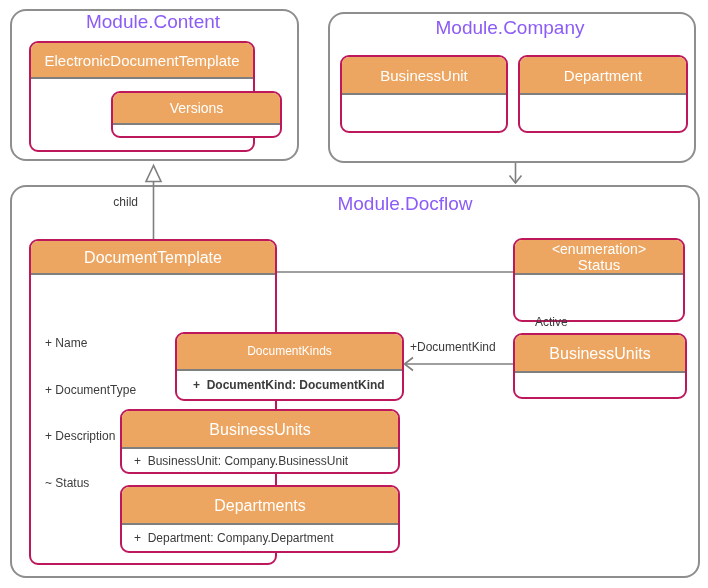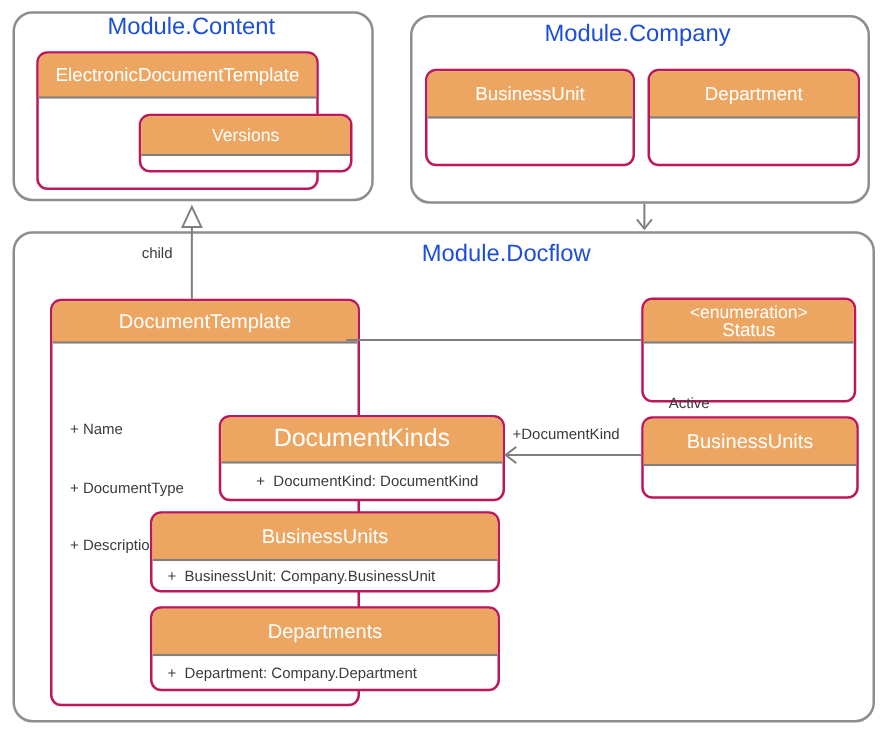--- a/index.html
+++ b/index.html
@@ -5,21 +5,21 @@
   html,body{margin:0;padding:0;background:#ffffff;}
   .canvas{
     position:relative;width:708px;height:588px;background:#ffffff;
     font-family:"Liberation Sans", sans-serif;color:#3b3b3b;overflow:hidden;
   }
   .module{
     position:absolute;background:#ffffff;border:2px solid #8e8e8e;
     border-radius:16px;box-sizing:border-box;
   }
   .module-title{
-    position:absolute;transform:translateX(-50%);font-size:19px;color:#1d4ed8;
+    position:absolute;transform:translateX(-50%);font-size:19px;color:#8b5cf6;
     white-space:nowrap;
   }
   .cls{
     position:absolute;background:#ffffff;border:2px solid #be185d;
     border-radius:9px;box-sizing:border-box;display:flex;flex-direction:column;
   }
   .cls .hdr{
     background:#eda661;border-bottom:2px solid #7f7f7f;border-radius:7px 7px 0 0;
     color:#ffffff;display:flex;flex-direction:column;align-items:center;justify-content:center;
     font-size:15px;flex:0 0 auto;box-sizing:border-box;text-align:center;line-height:17px;
@@ -66,47 +66,48 @@
     <div class="bdy"></div>
   </div>
 
   <div class="cls" style="left:518px;top:55px;width:170px;height:78px;">
     <div class="hdr" style="height:38px;">
       <span>Department</span>
     </div>
     <div class="bdy"></div>
   </div>
 
-  <div class="cls" style="left:29px;top:239px;width:248px;height:326px;margin-left:11px;">
+  <div class="cls" style="left:29px;top:239px;width:248px;height:326px;">
     <div class="hdr" style="height:34px;font-size:16px;">
       <span>DocumentTemplate</span>
     </div>
     <div class="bdy" style="padding:30px 0 0 14px;line-height:15.5px;">
       <div class="attr-line">+ Name</div>
       <div class="attr-line">+ DocumentType</div>
       <div class="attr-line">+ Description</div>
+      <div class="attr-line">~ Status</div>
     </div>
   </div>
 
   <div class="cls" style="left:513px;top:238px;width:172px;height:84px;">
     <div class="hdr" style="height:35px;line-height:16px;font-size:14px;">
       <span>&lt;enumeration&gt;</span>
       <span style="font-size:15px;">Status</span>
     </div>
     <div class="bdy" style="padding:7px 0 0 20px;line-height:16px;">
       <div class="attr-line">Active</div>
       <div class="attr-line">Closed</div>
     </div>
   </div>
 
   <div class="cls" style="left:175px;top:332px;width:229px;height:69px;">
-    <div class="hdr" style="height:37px;font-size:20px;">
+    <div class="hdr" style="height:37px;font-size:12px;">
       <span>DocumentKinds</span>
     </div>
-    <div class="bdy center" style="padding-left:28px;">
+    <div class="bdy center" style="padding-left:16px;font-weight:bold;">
       <div class="attr-line">+  DocumentKind: DocumentKind</div>
     </div>
   </div>
 
   <div class="cls" style="left:513px;top:333px;width:174px;height:66px;">
     <div class="hdr" style="height:38px;font-size:16px;">
       <span>BusinessUnits</span>
     </div>
     <div class="bdy"></div>
   </div>

